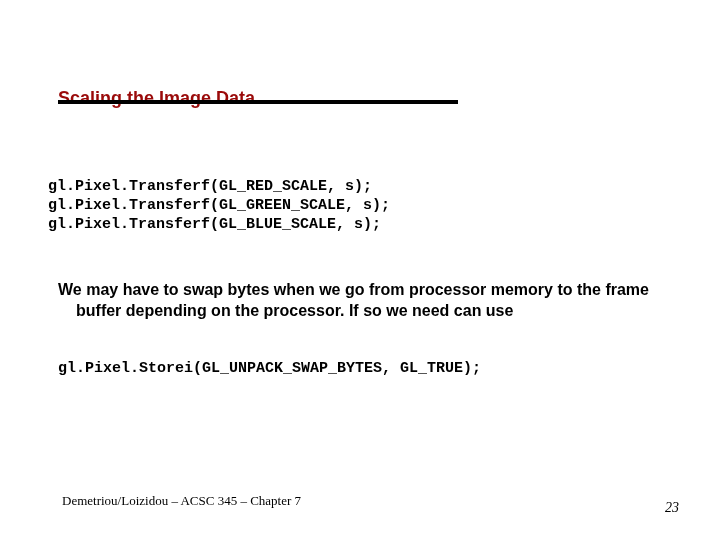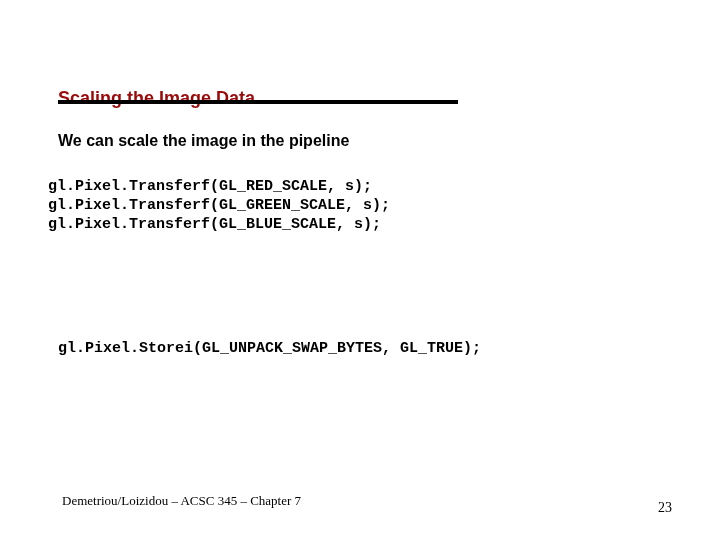--- a/index.html
+++ b/index.html
@@ -39,53 +39,54 @@
     left: 58px; top: 280px;
     width: 600px;
     font-size: 16px;
     font-weight: bold;
     line-height: 1.3;
     text-indent: -18px;
     padding-left: 18px;
   }
   .code2 {
     position: absolute;
-    left: 58px; top: 340px;
+    left: 58px; top: 360px;
     font-family: "Courier New", Courier, monospace;
     font-size: 15px;
     font-weight: bold;
     white-space: pre;
   }
   .footer-left {
     position: absolute;
     left: 62px; bottom: 31px;
     font-family: "Times New Roman", Times, serif;
     font-size: 13px;
   }
   .footer-right {
     position: absolute;
-    right: 48px; bottom: 24px;
+    right: 41px; bottom: 24px;
     font-family: "Times New Roman", Times, serif;
     font-size: 14px;
+    font-style: italic;
   }
 </style>
 </head>
 <body>
 
 <div class="slide">
 
   <h1 class="title">Scaling the Image Data</h1>
 
   <div class="rule"></div>
 
-  <p class="para1">We can scale the image in the pipeline</p>
 
   <pre class="code1">gl.Pixel.Transferf(GL_RED_SCALE, s);
 gl.Pixel.Transferf(GL_GREEN_SCALE, s);
 gl.Pixel.Transferf(GL_BLUE_SCALE, s);</pre>
 
+  <p class="para2">We may have to swap bytes when we go from processor memory to the frame buffer depending on the processor. If so we need can use</p>
 
   <pre class="code2">gl.Pixel.Storei(GL_UNPACK_SWAP_BYTES, GL_TRUE);</pre>
 
   <div class="footer-left">Demetriou/Loizidou – ACSC 345 – Chapter 7</div>
   <div class="footer-right">23</div>
 
 </div>
 
 </body></html>

